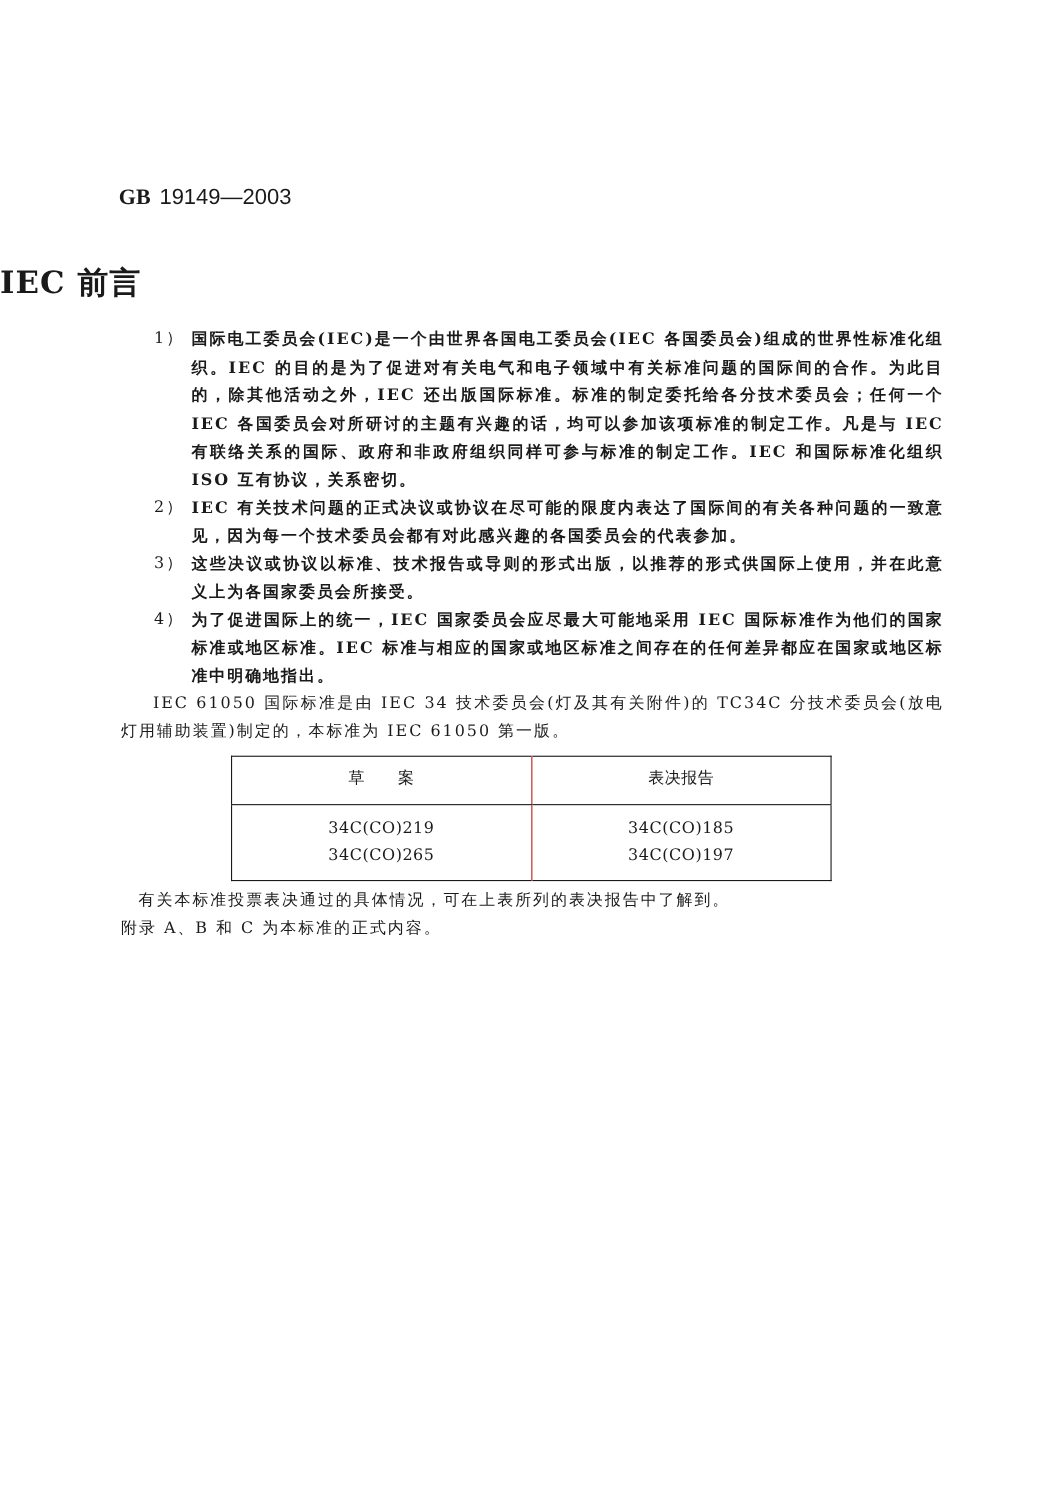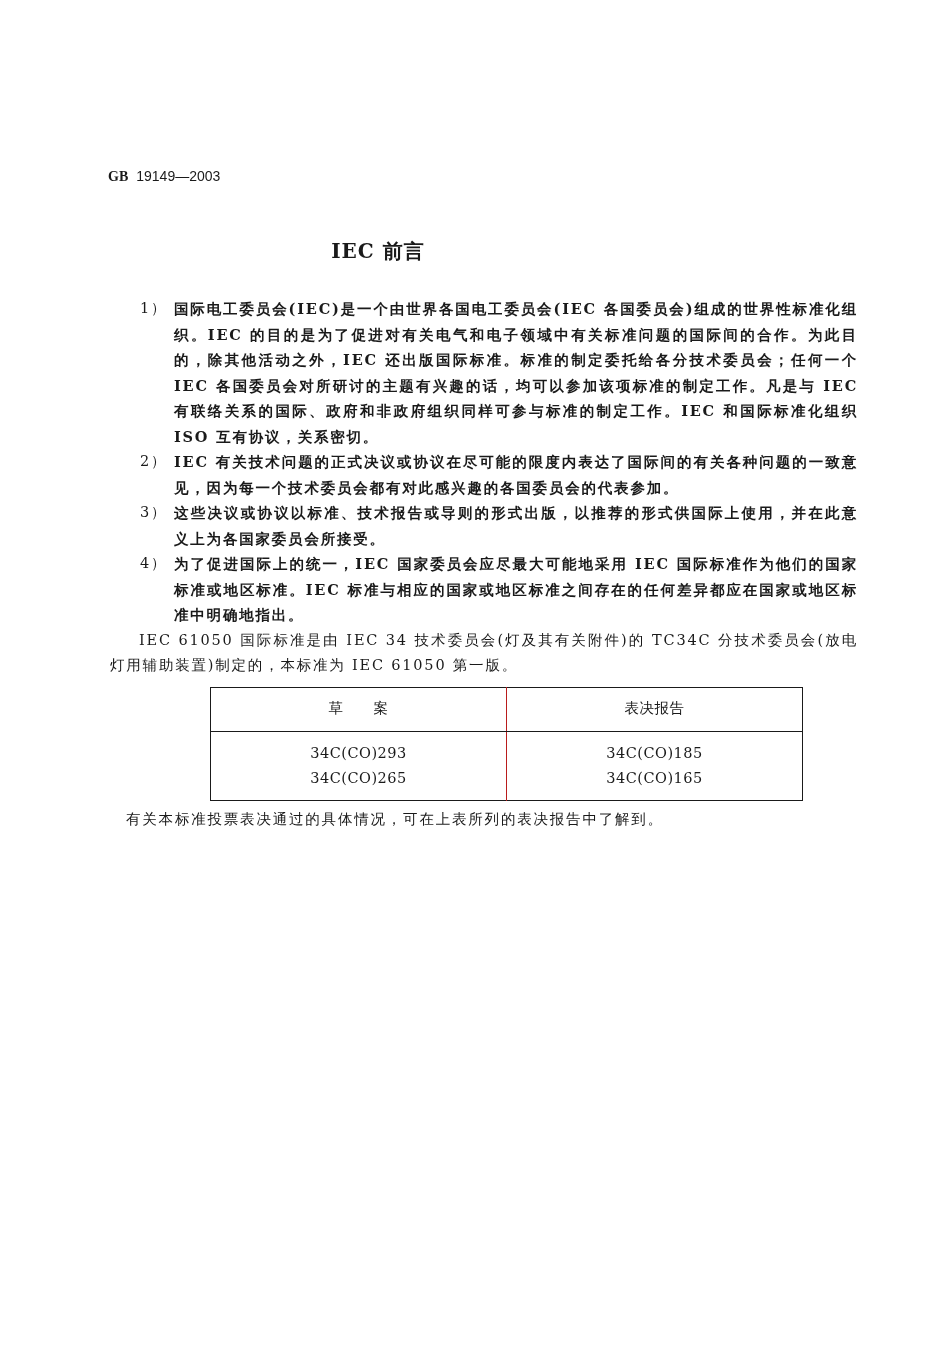--- a/index.html
+++ b/index.html
@@ -1,29 +1,29 @@
 <!DOCTYPE html>
 <html><head>
   <meta charset="utf-8">
   <style>
     html, body { margin: 0; padding: 0; background: #ffffff; }
     body { width: 950px; height: 1353px; position: relative; overflow: hidden;
            font-family: "DejaVu Serif", "Liberation Serif", serif; color: #1a1a1a; }
-    .std-code { position: absolute; left: 108px; top: 168px; font-size: 14px;
+    .std-code { position: absolute; left: 108px; top: 168px; font-size: 20px;
                 font-family: "Liberation Sans", sans-serif; }
     .std-code .gb { font-family: "Liberation Serif", serif; font-weight: bold; margin-right: 8px; }
-    .title { position: absolute; left: 0; width: 756px; top: 238px; text-align: center;
-             font-size: 20px; font-weight: bold; letter-spacing: 1px; }
+    .title { position: absolute; left: 0; width: 756px; top: 238px; 
+             font-size: 28px; font-weight: bold; letter-spacing: 1px; }
     .content { position: absolute; left: 110px; width: 748px; top: 296px; font-size: 14.5px;
                line-height: 25.5px; letter-spacing: 1.8px; }
     .item { display: flex; margin: 0; }
     .item .num { width: 34px; flex: none; padding-left: 30px; box-sizing: content-box; }
     .item .txt { flex: 1; text-align: justify; text-align-last: left; font-weight: bold; }
     .para { text-indent: 2em; margin: 0; text-align: justify; text-align-last: left; }
-    .tbl-wrap { margin: 8px 0 6px 100px; width: 593px; }
+    .tbl-wrap { margin: 8px 0 6px 100px; width: 546px; }
     table { border-collapse: collapse; width: 100%; border: 1.5px solid #1a1a1a; }
     th, td { border-left: 1px solid #b91c1c; text-align: center; font-weight: normal; letter-spacing: 0.5px; }
     th:first-child, td:first-child { border-left: none; }
     th { height: 41px; border-bottom: 1px solid #1a1a1a; }
     td { padding: 9px 0 9px; line-height: 25px; }
     .after { margin-left: 16px; }
   </style>
 </head>
 <body>
 
@@ -57,26 +57,27 @@
     <table>
       <thead>
         <tr>
           <th>草　　案</th>
           <th>表决报告</th>
         </tr>
       </thead>
       <tbody>
         <tr>
           <td>
-            <div>34C(CO)293</div>
+            <div>34C(CO)219</div>
             <div>34C(CO)265</div>
           </td>
           <td>
             <div>34C(CO)185</div>
-            <div>34C(CO)165</div>
+            <div>34C(CO)197</div>
           </td>
         </tr>
       </tbody>
     </table>
   </div>
 
   <p class="after" style="margin-top:0;margin-bottom:0;">有关本标准投票表决通过的具体情况，可在上表所列的表决报告中了解到。</p>
+  <p class="after" style="margin:0;">附录 A、B 和 C 为本标准的正式内容。</p>
 </div>
 
 </body></html>

